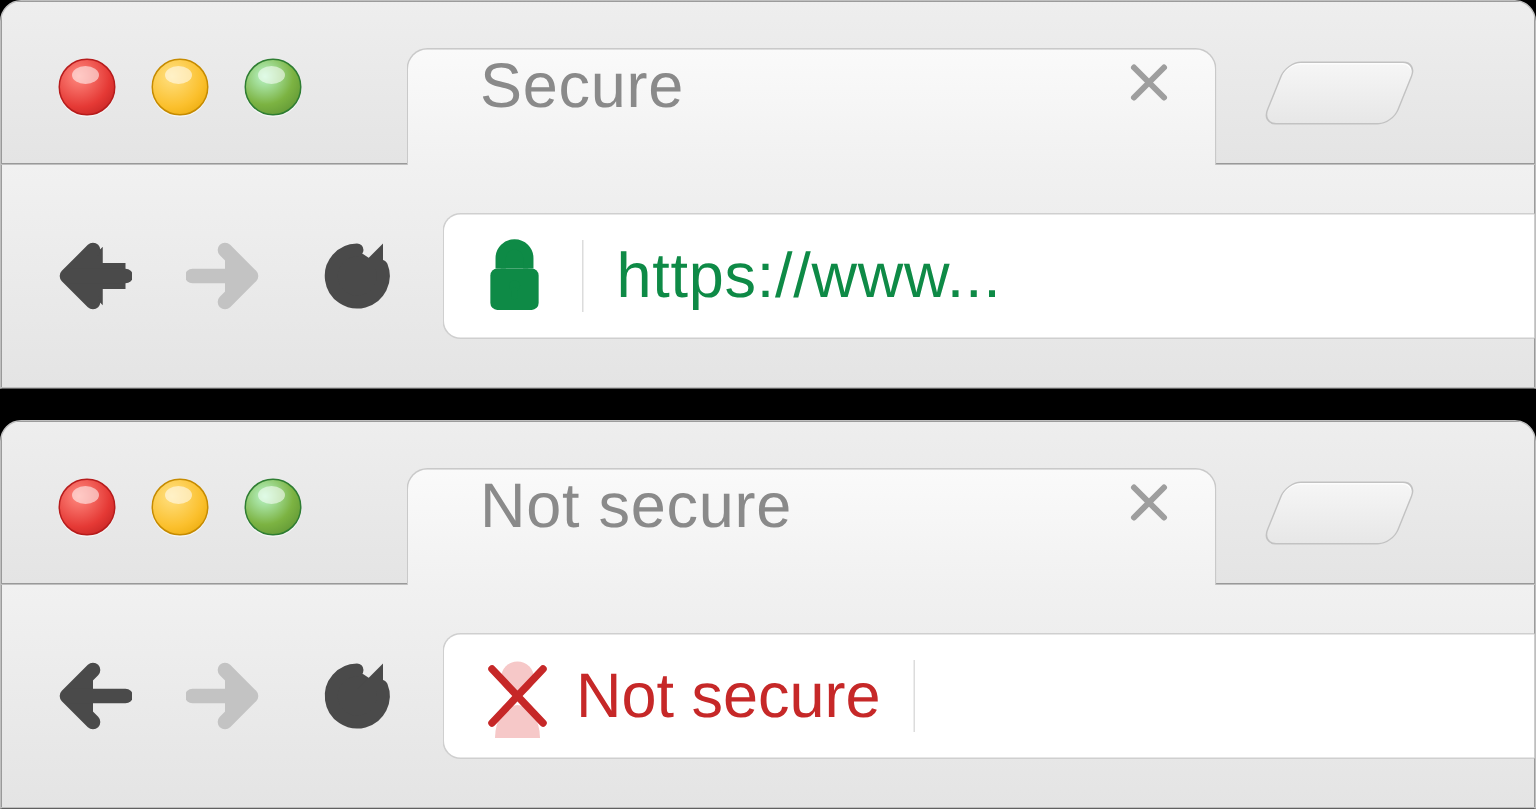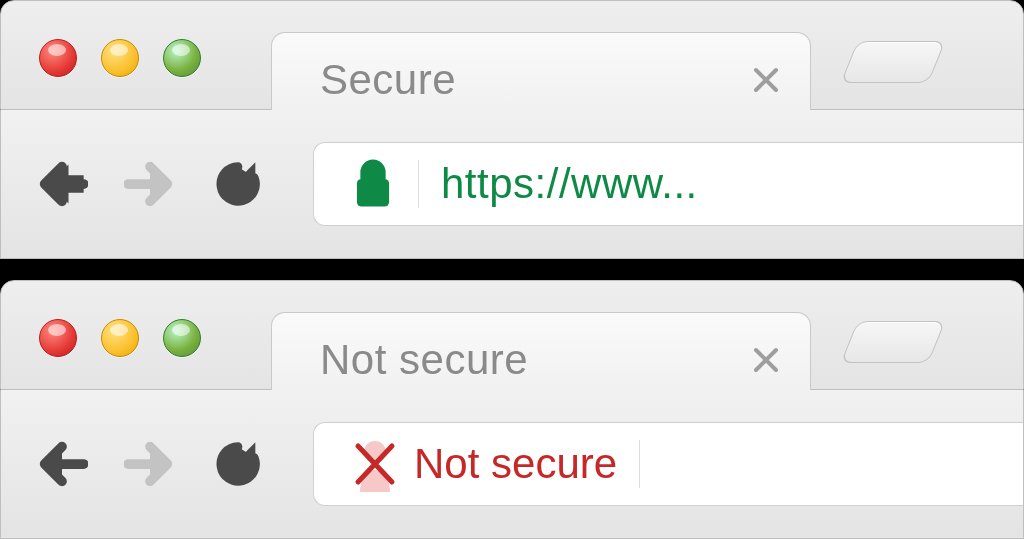--- a/index.html
+++ b/index.html
@@ -59,22 +59,22 @@
     left: 270px;
     bottom: -1px;
     width: 540px;
     height: 78px;
     background: linear-gradient(to bottom, #fafafa 0%, #f1f1f1 100%);
     border: 1px solid #c9c9c9;
     border-bottom: none;
     border-top-left-radius: 14px;
     border-top-right-radius: 14px;
     display: flex;
-    align-items: center;
-    padding: 16px 22px 0 48px;
+    align-items: flex-start;
+    padding: 0 22px 0 48px;
   }
   .tab::before, .tab::after{
     content:"";
     position:absolute;
     bottom:0;
     width:30px; height:30px;
   }
   .tab-title { color:#8a8a8a; font-size:42px; flex:1; font-weight:400; letter-spacing:0.5px;}
   .tab-close {
     width:44px; height:44px;
@@ -111,31 +111,30 @@
     width:62px; height:62px;
     display:flex; align-items:center; justify-content:center;
     margin-right:26px;
   }
   .nav-btn svg{ width:52px; height:52px; }
   .arrow-dark path{ fill:#4a4a4a; }
   .arrow-light path{ fill:#c3c3c3; }
   .reload-icon path{ fill:#4a4a4a; }
 
   .omnibox{
-    margin-left:18px;
     height:84px;
     flex:1;
     background:#fff;
     border:1px solid #cfcfcf;
     border-right:none;
     border-top-left-radius:12px;
     border-bottom-left-radius:12px;
     display:flex;
     align-items:center;
-    padding-left:36px;
+    padding-left:24px;
   }
   .sec-icon{ width:46px; height:52px; display:flex; align-items:center; justify-content:center; }
   .vdiv{
     width:1px; height:48px;
     background:#dcdcdc;
     margin:0 22px;
   }
   .url-text{ font-size:42px; letter-spacing:0.5px; }
   .secure-color{ color:#0e8a46; }
   .insecure-color{ color:#c62828; }

